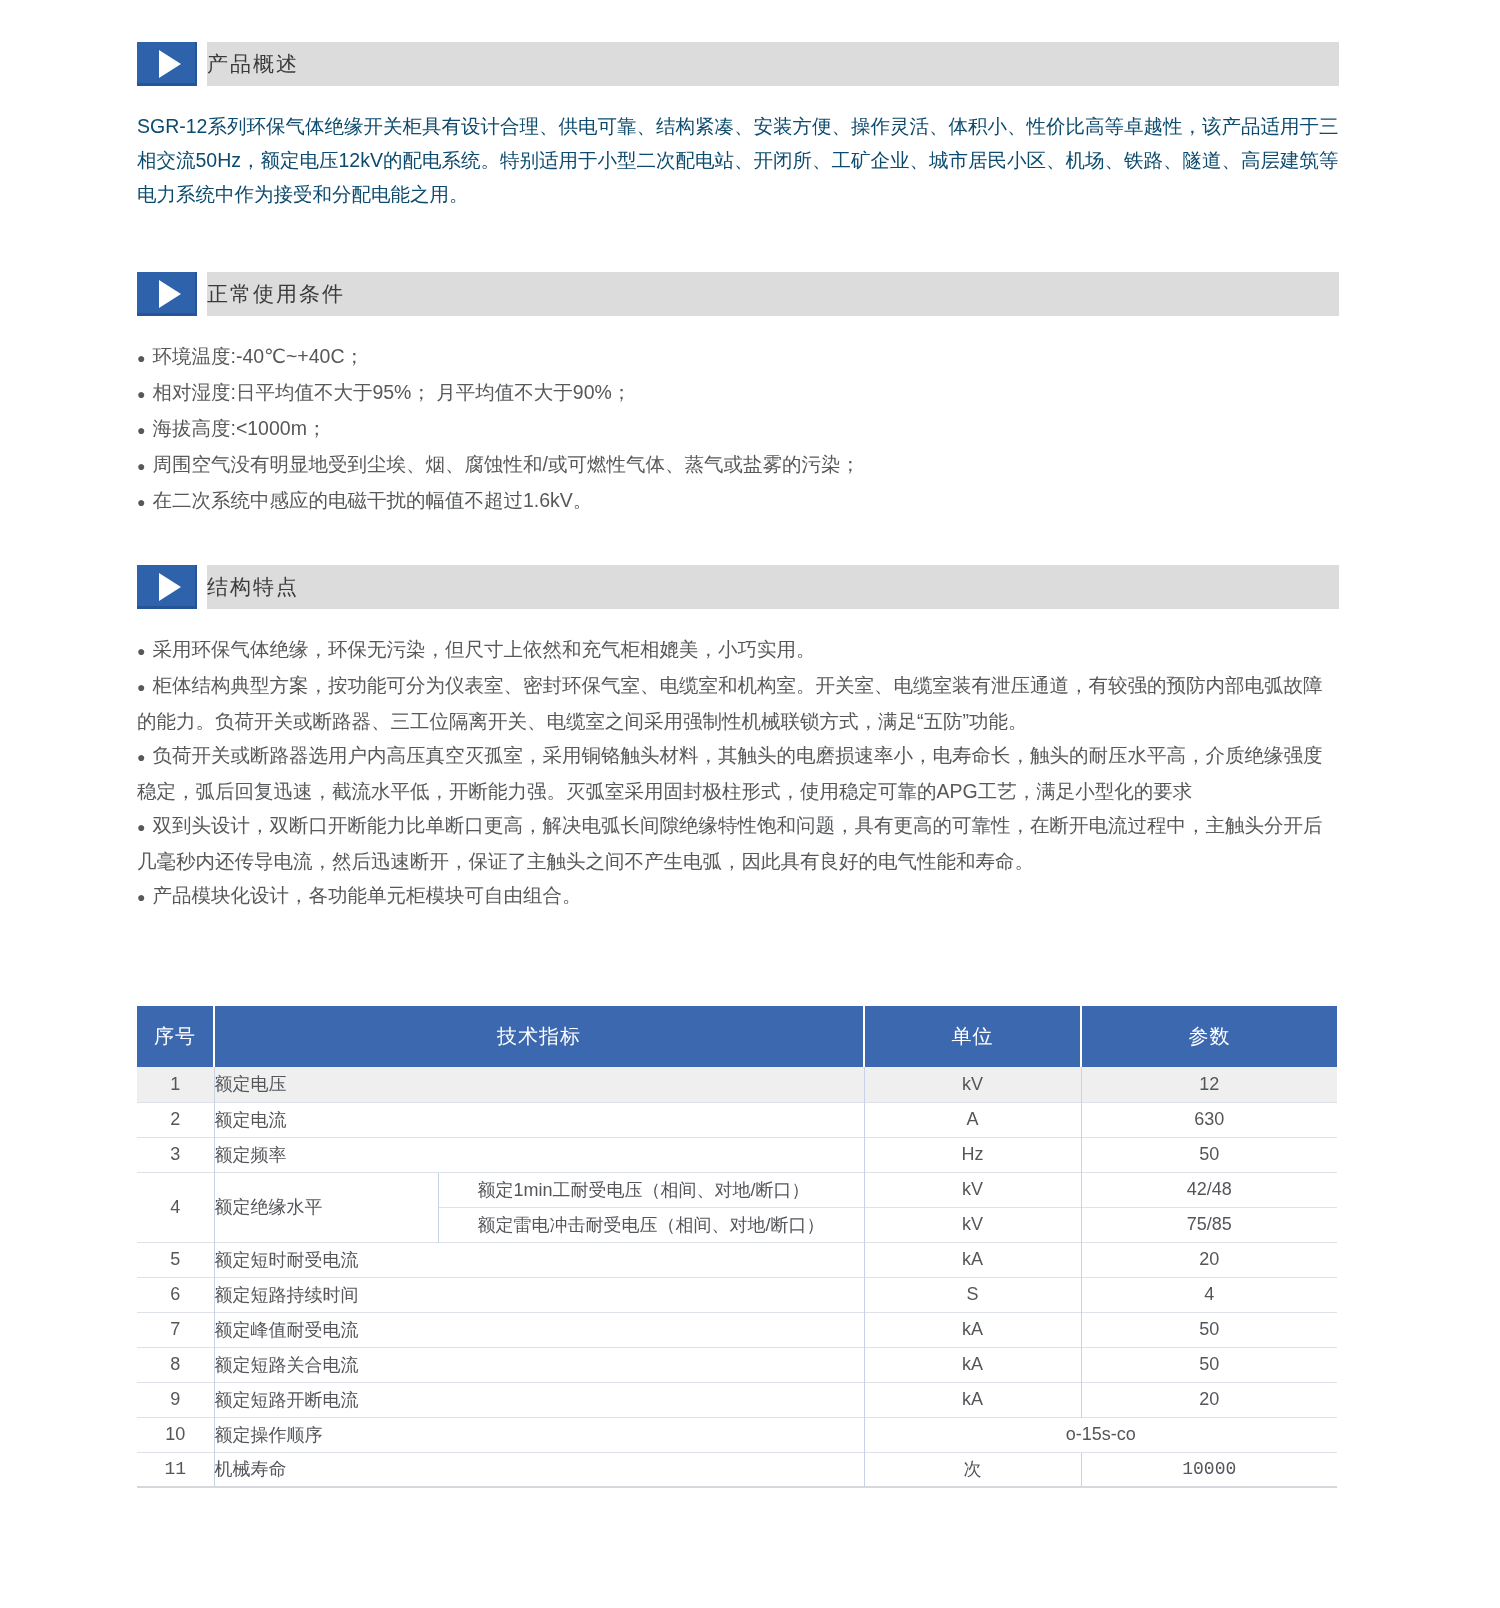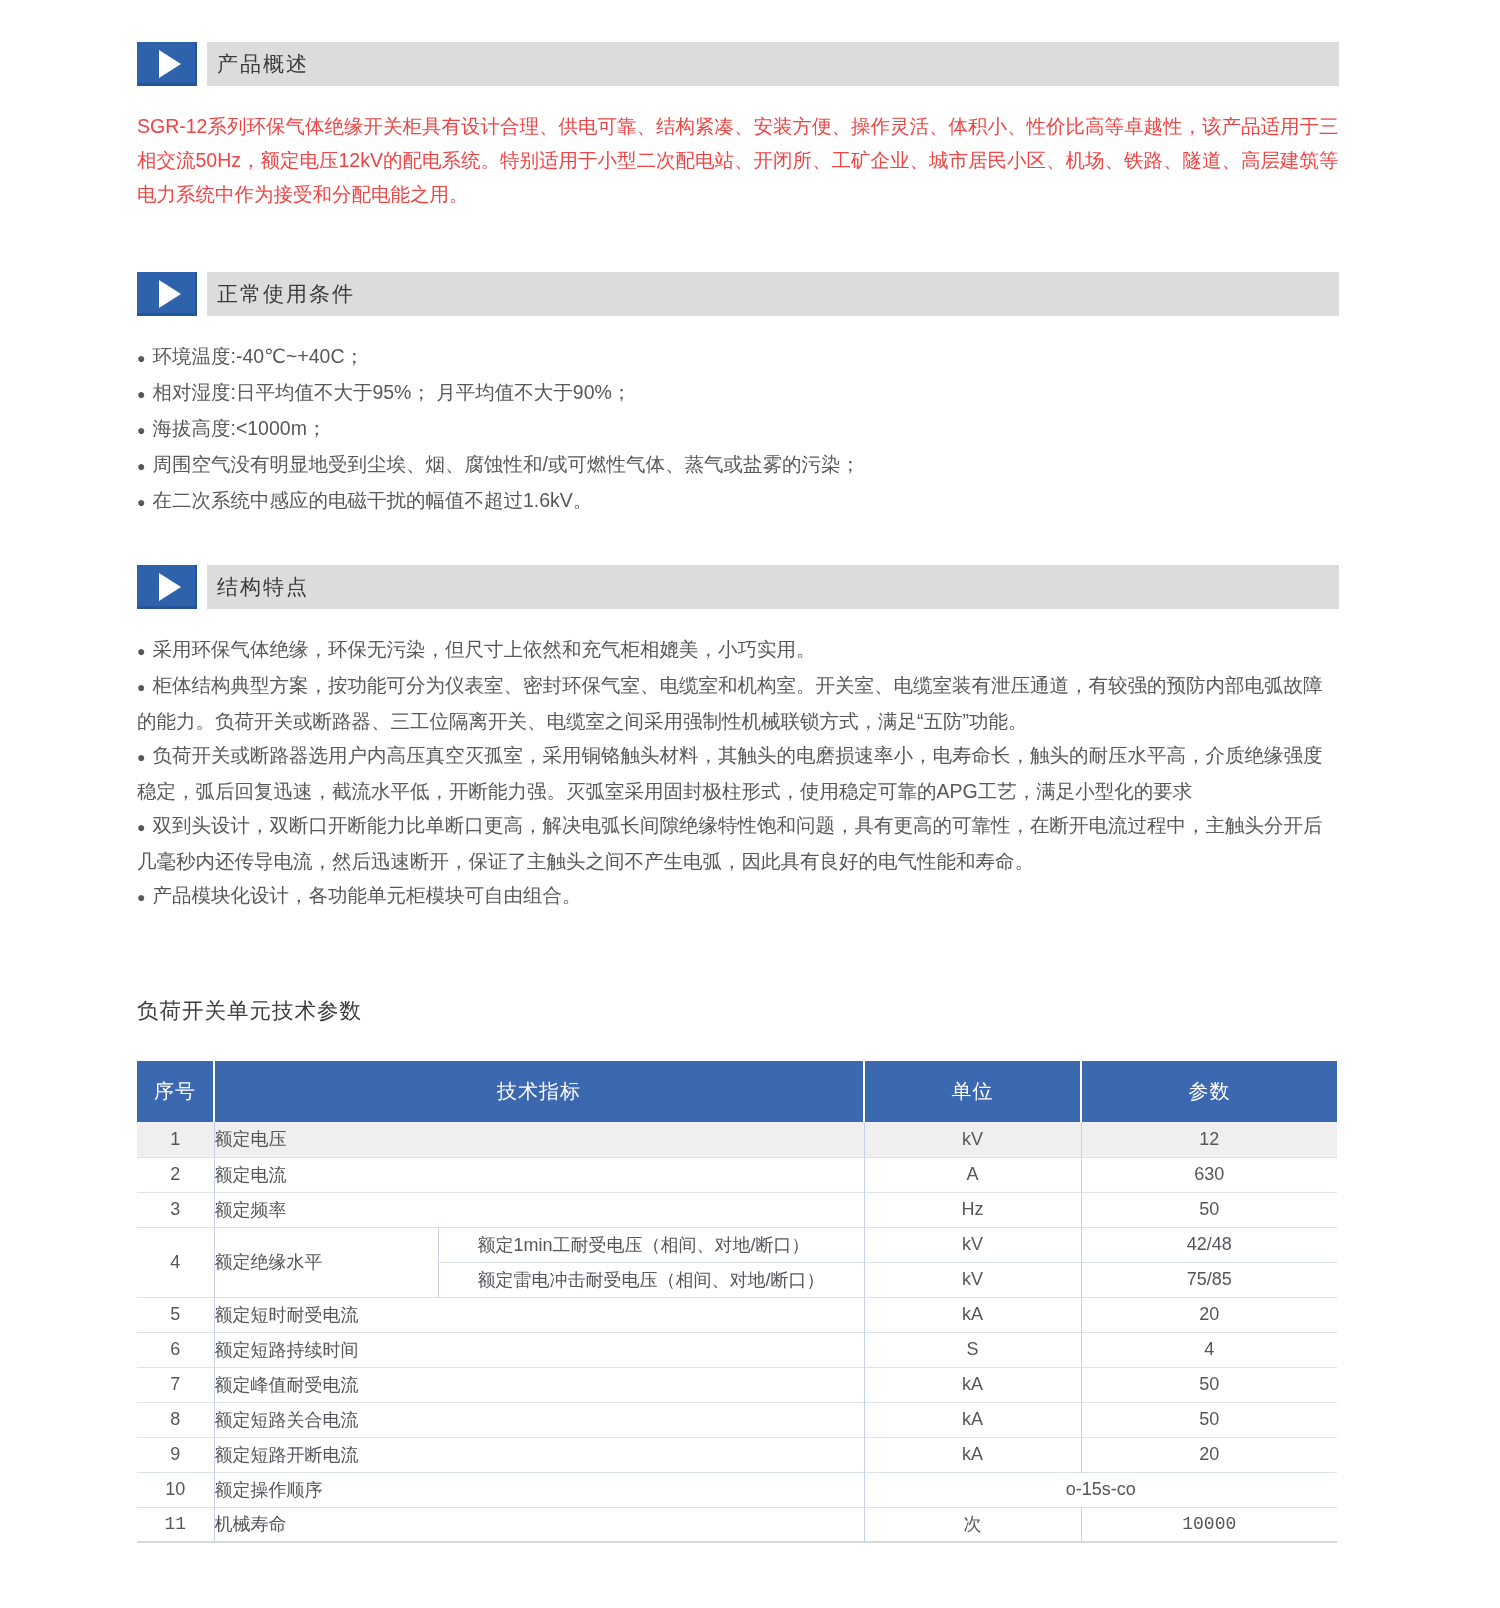--- a/index.html
+++ b/index.html
@@ -23,26 +23,26 @@
     display:flex; align-items:center; justify-content:center;
   }
   .tri {
     width:0; height:0; margin-left:5px;
     border-left:22px solid #ffffff;
     border-top:14px solid transparent;
     border-bottom:14px solid transparent;
   }
   .title-bar {
     flex:1; background:#dcdcdc; margin-left:10px;
-    display:flex; align-items:center; padding-left:10px;
+    display:flex; align-items:center; padding-left:0;
   }
   .title-bar span { font-size:21px; color:#3a3a3a; letter-spacing:2px; }
 
   .para {
-    margin-top:23px; font-size:19.5px; line-height:34px; color:#ef4444;
+    margin-top:23px; font-size:19.5px; line-height:34px; color:#0c4a6e;
     text-align:left;
   }
   .bullets { margin-top:23px; font-size:19.5px; line-height:34px; color:#57585a; }
   .bullet-item { }
   .dot { font-size:14px; margin-right:7px; color:#57585a; }
 
   .subtitle { margin-top:26px; font-size:21.5px; font-weight:400; color:#3d3d40; letter-spacing:1px; }
 
   table.params {
     margin-top:36px; width:1200px; border-collapse:collapse; table-layout:fixed;
@@ -111,21 +111,20 @@
   <div class="bullets">
       <div class="bullet-item"><span class="dot">●</span>采用环保气体绝缘，环保无污染，但尺寸上依然和充气柜相媲美，小巧实用。</div>
       <div class="bullet-item"><span class="dot">●</span>柜体结构典型方案，按功能可分为仪表室、密封环保气室、电缆室和机构室。开关室、电缆室装有泄压通道，有较强的预防内部电弧故障的能力。负荷开关或断路器、三工位隔离开关、电缆室之间采用强制性机械联锁方式，满足“五防”功能。</div>
       <div class="bullet-item"><span class="dot">●</span>负荷开关或断路器选用户内高压真空灭孤室，采用铜铬触头材料，其触头的电磨损速率小，电寿命长，触头的耐压水平高，介质绝缘强度稳定，弧后回复迅速，截流水平低，开断能力强。灭弧室采用固封极柱形式，使用稳定可靠的APG工艺，满足小型化的要求</div>
       <div class="bullet-item"><span class="dot">●</span>双到头设计，双断口开断能力比单断口更高，解决电弧长间隙绝缘特性饱和问题，具有更高的可靠性，在断开电流过程中，主触头分开后几毫秒内还传导电流，然后迅速断开，保证了主触头之间不产生电弧，因此具有良好的电气性能和寿命。</div>
       <div class="bullet-item"><span class="dot">●</span>产品模块化设计，各功能单元柜模块可自由组合。</div>
     </div>
 </section>
 
 <section class="section" id="sec-parameters">
-  <h3 class="subtitle">负荷开关单元技术参数</h3>
 
   <table class="params">
     <colgroup>
       <col style="width:77px">
         <col style="width:224px">
         <col style="width:426px">
         <col style="width:217px">
         <col style="width:256px">
     </colgroup>
     <thead>

